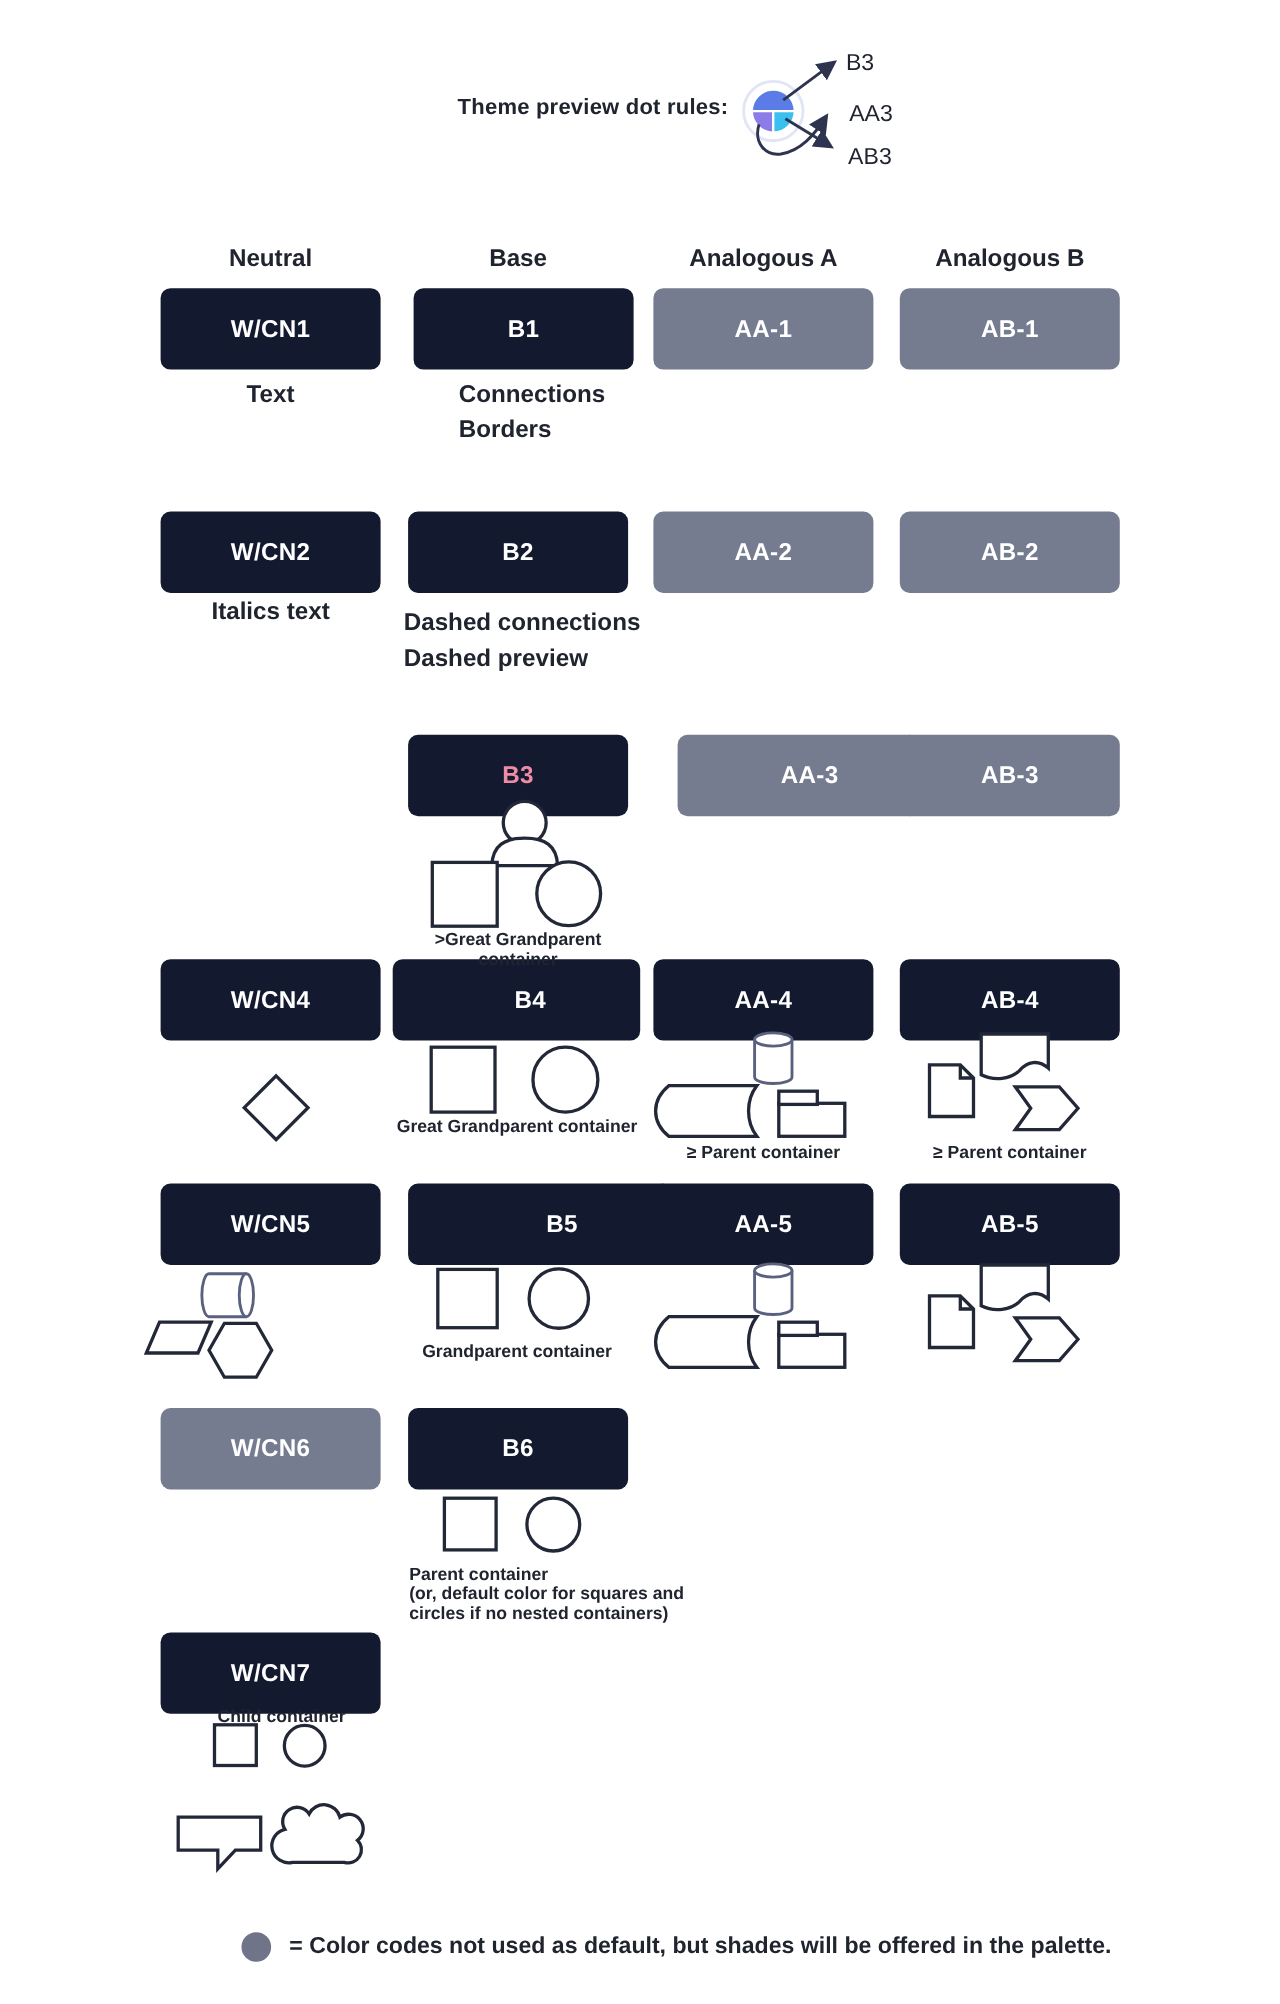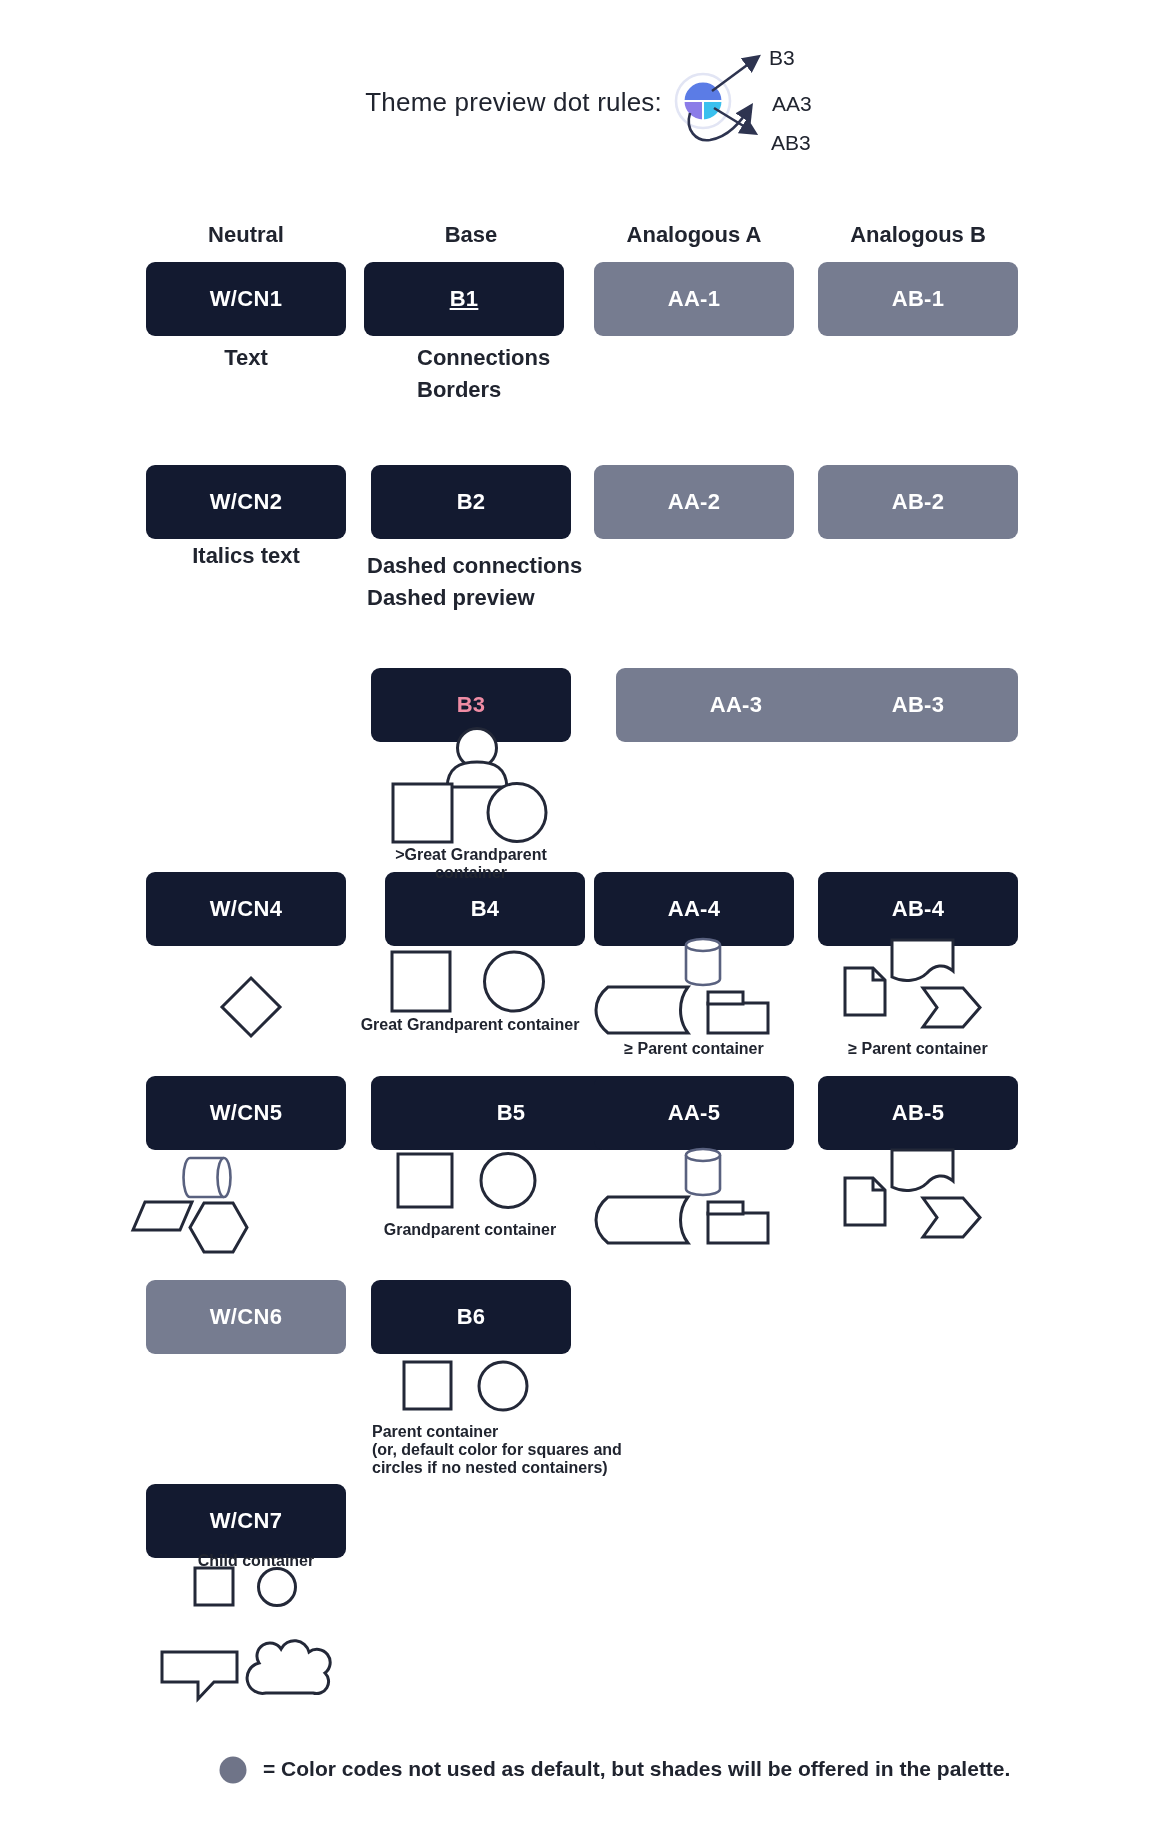--- a/index.html
+++ b/index.html
@@ -9,21 +9,21 @@
         align-items:center;justify-content:center;font-size:22px;font-weight:700;
         color:#fff;letter-spacing:.3px;}
   .chip.dark{background:var(--chip_dark,#131a30);}
   .chip.gray{background:var(--chip_gray,#767c90);}
   .chip.pink{color:var(--accent_pink,#ef8ca4);}
   .hdr{position:absolute;top:222px;width:200px;text-align:center;font-size:22px;font-weight:700;}
   .note{position:absolute;font-size:22px;font-weight:700;}
   .small{position:absolute;font-size:16px;font-weight:700;}
   .center{text-align:center;}
   .title{position:absolute;left:360px;top:87px;width:302px;text-align:right;
-         font-size:26px;font-weight:400;letter-spacing:.2px;}
+         font-size:20px;font-weight:700;letter-spacing:.2px;}
   .dot-label{position:absolute;font-size:21px;font-weight:400;}
   .legend-text{position:absolute;left:263px;top:1757px;font-size:21px;font-weight:700;}
   svg.overlay{position:absolute;left:0;top:0;pointer-events:none;}
   .shape{fill:#fff;stroke:var(--shape_stroke,#232838);stroke-width:3;}
   .cyl{fill:#fff;stroke:var(--cylinder_stroke,#59617f);stroke-width:2.6;}
   .arrow{fill:none;stroke:var(--arrow,#2e3450);stroke-width:2.6;}
   .wedge{stroke:#fff;stroke-width:2;}
   .ring{fill:#fff;stroke:var(--pie_ring,#e2e5f4);stroke-width:2.6;}
   .fold{fill:none;stroke:var(--shape_stroke,#232838);stroke-width:3;}
   .legend-dot{fill:var(--legend_dot,#6f7488);}
@@ -43,24 +43,24 @@
   <div class="hdr" style="left:594px;">Analogous A</div>
   <div class="hdr" style="left:818px;">Analogous B</div>
 
   <div class="chip dark" style="left:146px;top:262px;">W/CN1</div>
   <div class="chip dark" style="left:146px;top:465px;">W/CN2</div>
   <div class="chip dark" style="left:146px;top:872px;">W/CN4</div>
   <div class="chip dark" style="left:146px;top:1076px;">W/CN5</div>
   <div class="chip gray" style="left:146px;top:1280px;">W/CN6</div>
   <div class="chip dark" style="left:146px;top:1484px;">W/CN7</div>
 
-  <div class="chip dark" style="left:364px;top:262px;text-decoration:underline;">B1</div>
+  <div class="chip dark" style="left:376px;top:262px;">B1</div>
   <div class="chip dark" style="left:371px;top:465px;">B2</div>
   <div class="chip dark pink" style="left:371px;top:668px;">B3</div>
-  <div class="chip dark" style="left:385px;top:872px;">B4</div>
+  <div class="chip dark" style="left:357px;top:872px;padding-left:25px;">B4</div>
   <div class="chip dark" style="left:371px;top:1076px;padding-left:40px;">B5</div>
   <div class="chip dark" style="left:371px;top:1280px;">B6</div>
 
   <div class="chip gray" style="left:594px;top:262px;">AA-1</div>
   <div class="chip gray" style="left:594px;top:465px;">AA-2</div>
   <div class="chip gray" style="left:616px;top:668px;padding-left:20px;">AA-3</div>
   <div class="chip dark" style="left:594px;top:872px;">AA-4</div>
   <div class="chip dark" style="left:594px;top:1076px;">AA-5</div>
 
   <div class="chip gray" style="left:818px;top:262px;">AB-1</div>

